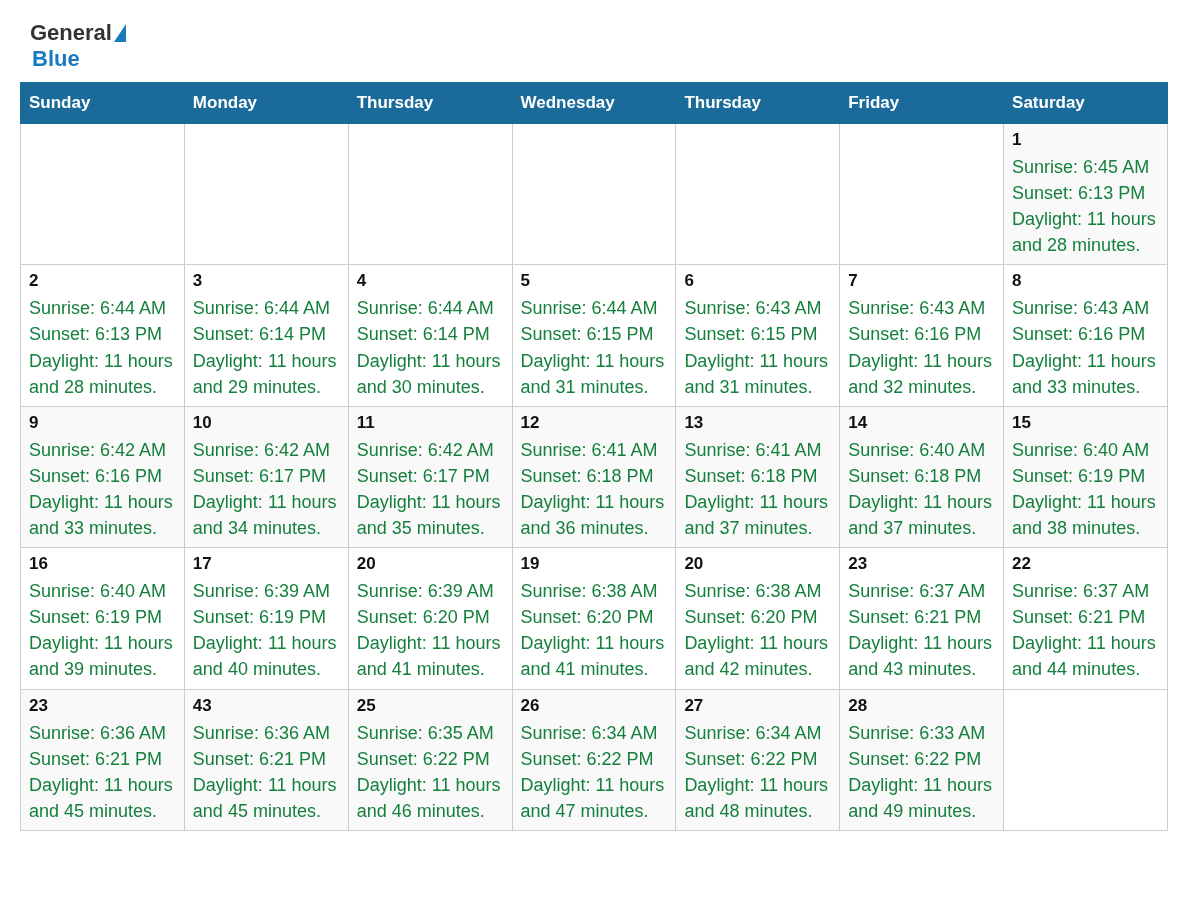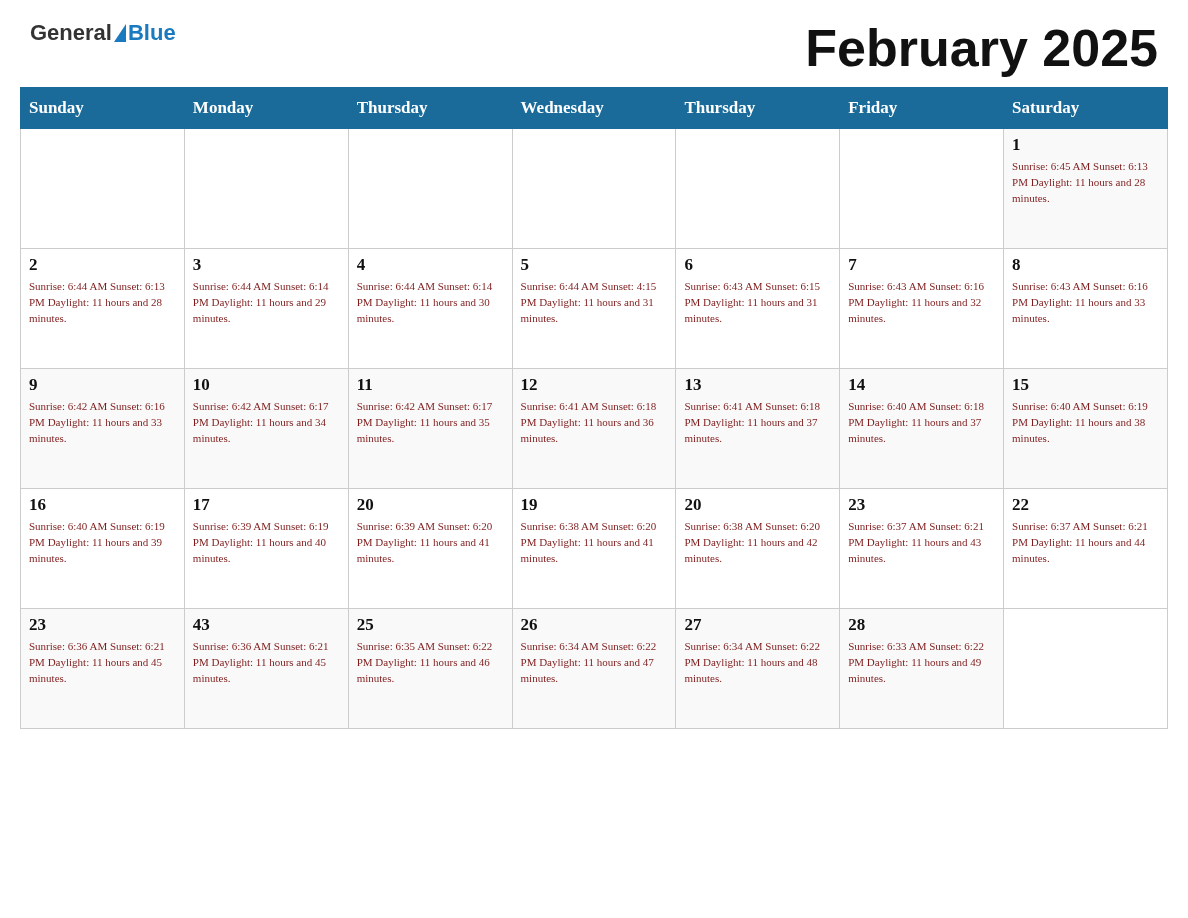--- a/index.html
+++ b/index.html
@@ -34,21 +34,21 @@
       width: 0;
       height: 0;
       border-left: 12px solid transparent;
       border-bottom: 18px solid #1a7abf;
       display: inline-block;
       margin-left: 2px;
       vertical-align: middle;
     }
     .logo-block {
       display: flex;
-      flex-direction: row;
+      flex-direction: column;
     }
     .logo-line1 {
       display: flex;
       align-items: center;
     }
     .logo-line2 {
       display: flex;
       align-items: flex-end;
       padding-left: 2px;
     }
@@ -61,21 +61,20 @@
       color: #111;
       line-height: 1.1;
     }
     .calendar-subtitle {
       font-size: 22px;
       color: #555;
       margin-top: 4px;
     }
     .calendar-container {
       padding: 0 20px 20px 20px;
-      font-family: Liberation Serif, serif;
     }
     table {
       width: 100%;
       border-collapse: collapse;
     }
     thead tr th {
       background-color: #1a6b9a;
       color: #fff;
       font-size: 17px;
       font-weight: bold;
@@ -92,22 +91,22 @@
       height: 120px;
     }
     .day-num {
       font-size: 17px;
       font-weight: bold;
       color: #111;
       display: block;
       margin-bottom: 4px;
     }
     .day-info {
-      font-size: 11px;
-      color: #7f1d1d;
+      font-size: 18px;
+      color: #15803d;
       line-height: 1.45;
     }
     tbody tr:nth-child(odd) td {
       background-color: #f9f9f9;
     }
     tbody tr:nth-child(even) td {
       background-color: #fff;
     }
     .empty-cell {
       background-color: #fff !important;
@@ -122,21 +121,20 @@
       <div class="logo-line1">
         <span class="logo-text-general">General</span>
         <span class="logo-icon"></span>
       </div>
       <div class="logo-line2">
         <span class="logo-text-blue">Blue</span>
       </div>
     </div>
   </div>
   <div class="title-block">
-    <div class="calendar-title">February 2025</div>
   </div>
 </div>
 
 <div class="calendar-container">
   <table>
     <thead>
       <tr>
       <th>Sunday</th>
           <th>Monday</th>
           <th>Thursday</th>
@@ -180,21 +178,21 @@
           <td>
             <span class="day-num">4</span>
             <div class="day-info">Sunrise: 6:44 AM
 Sunset: 6:14 PM
 Daylight: 11 hours
 and 30 minutes.</div>
           </td>
           <td>
             <span class="day-num">5</span>
             <div class="day-info">Sunrise: 6:44 AM
-Sunset: 4:15 PM
+Sunset: 6:15 PM
 Daylight: 11 hours
 and 31 minutes.</div>
           </td>
           <td>
             <span class="day-num">6</span>
             <div class="day-info">Sunrise: 6:43 AM
 Sunset: 6:15 PM
 Daylight: 11 hours
 and 31 minutes.</div>
           </td>

